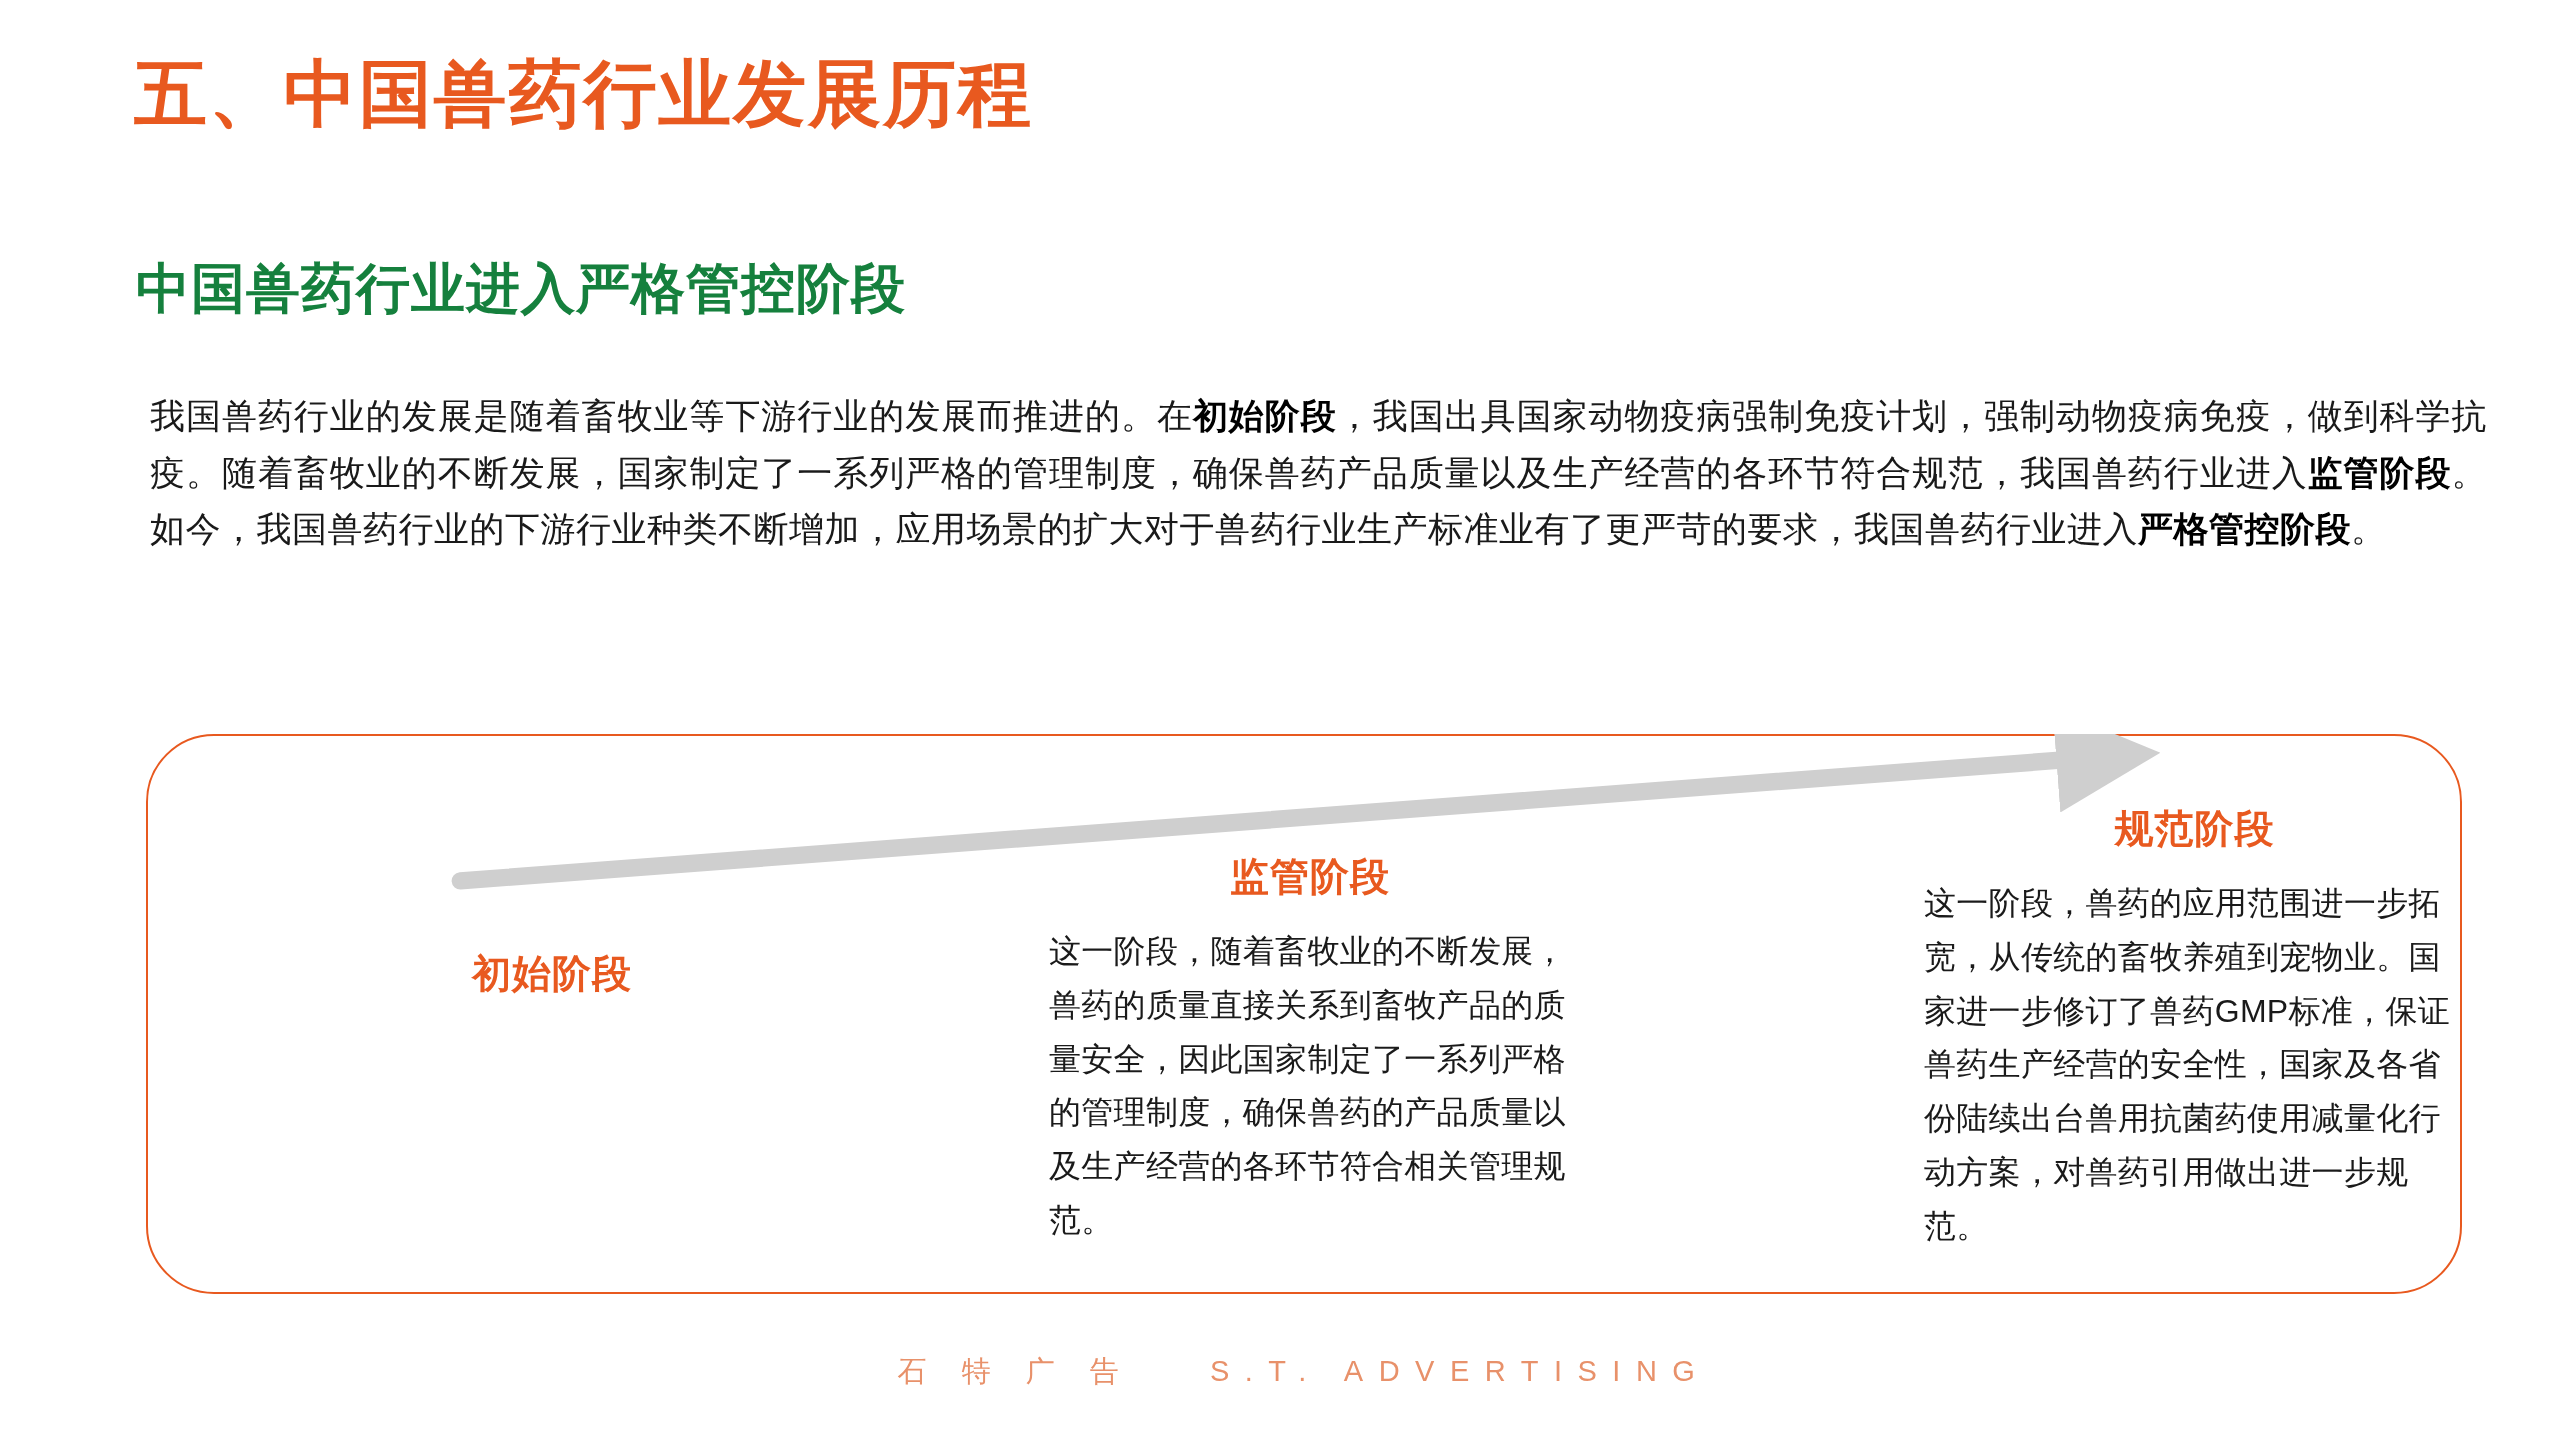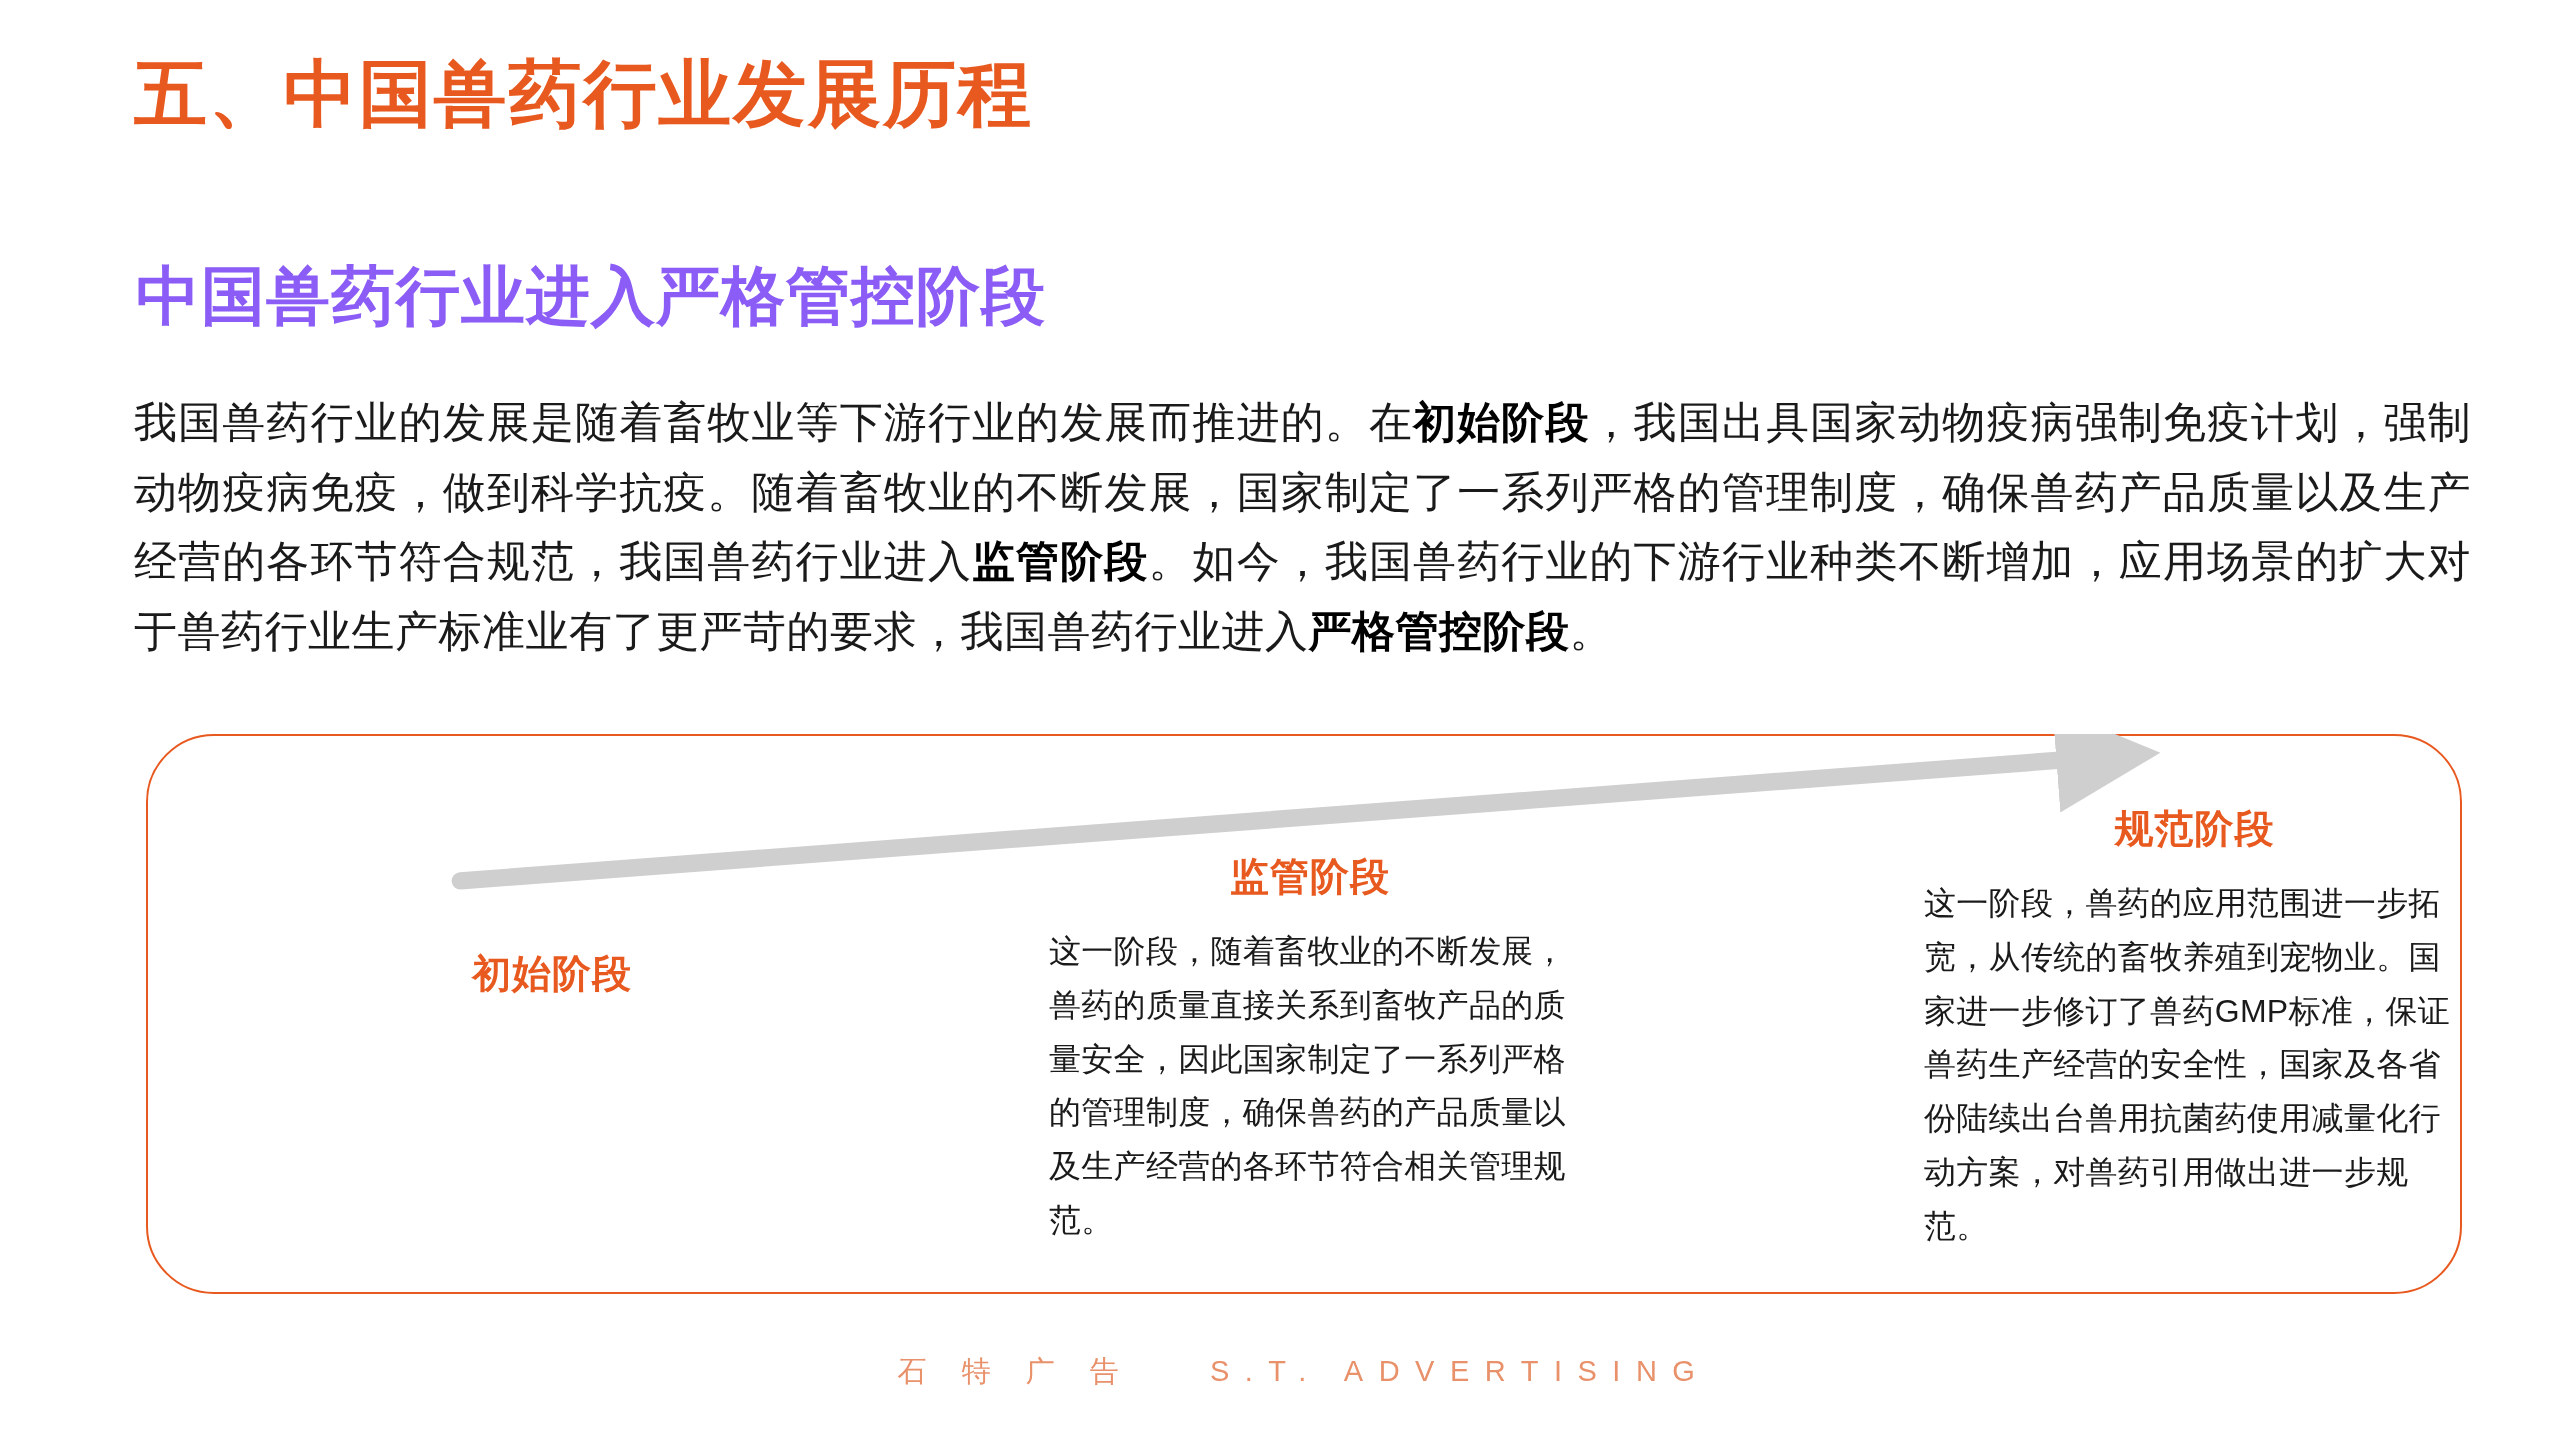--- a/index.html
+++ b/index.html
@@ -32,34 +32,34 @@
     font-weight: bold;
     color: #E8591F;
     letter-spacing: 1.9px;
     white-space: nowrap;
   }
 
   .sub-title {
     position: absolute;
     left: 120px;
     top: 253px;
-    font-size: 64px;
+    font-size: 54px;
     font-weight: bold;
-    color: #8b5cf6;
+    color: #15803d;
     letter-spacing: 1px;
     white-space: nowrap;
   }
 
   
   .paragraph {
     position: absolute;
-    left: 118px;
+    left: 134px;
     top: 388px;
     width: 2337px;
-    font-size: 43px;
+    font-size: 35px;
     line-height: 1.62;
     color: #1a1a1a;
     text-align: justify;
     letter-spacing: 0.5px;
   }
   .paragraph b {
     font-weight: bold;
     color: #000000;
   }
 

